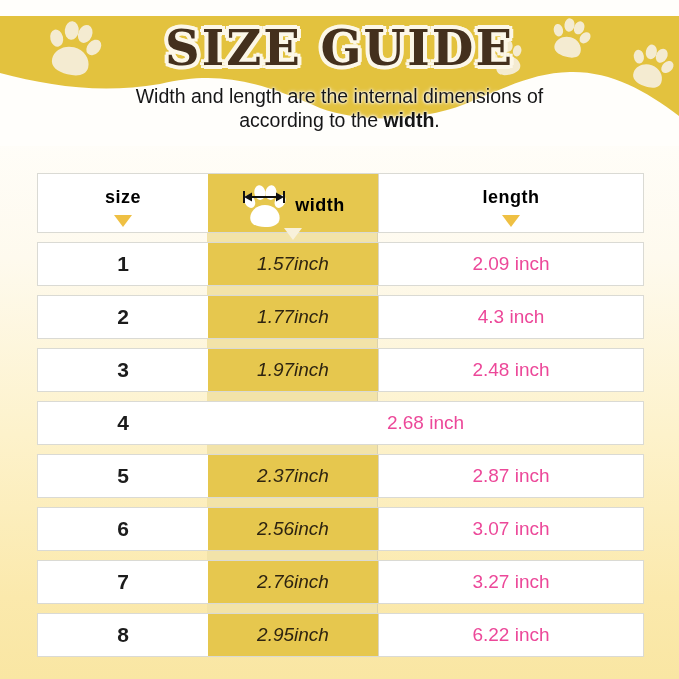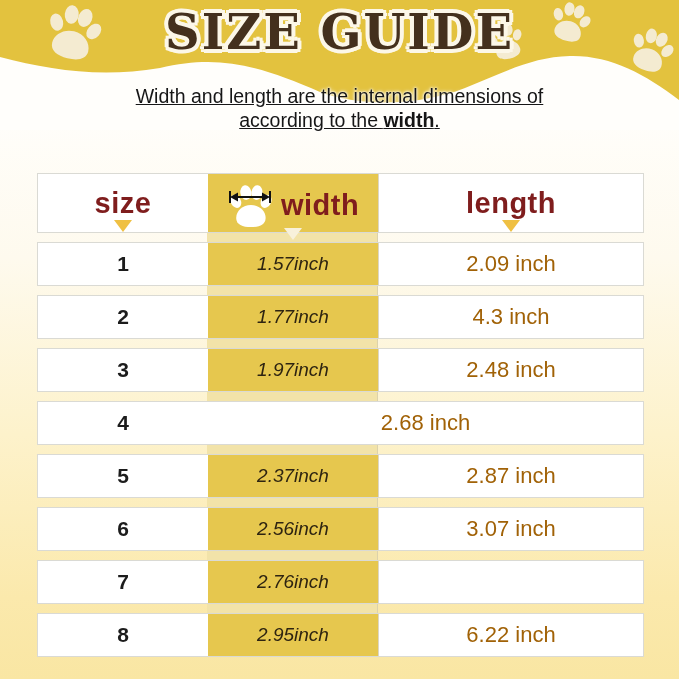--- a/index.html
+++ b/index.html
@@ -2,65 +2,64 @@
 <html><head>
 <meta charset="utf-8">
 <style>
   html,body{margin:0;padding:0;background:#fff;}
   .page{
     position:relative;width:679px;height:679px;overflow:hidden;
     font-family:"Liberation Sans",sans-serif;
     background:linear-gradient(180deg,#fffefb 16%,#fefaee 38%,#fdf2cb 64%,#fbe9ac 88%,#f9e6a3 100%);
   }
   
-  .hero{position:absolute;top:0;left:0;width:679px;height:130px;}
+  .hero{position:absolute;top:16px;left:0;width:679px;height:130px;}
   .hero-yellow{position:absolute;top:0;left:0;width:679px;height:118px;background:var(--hero-yellow,#e3c23e);}
   .hero-paw{position:absolute;fill:var(--paw-cream,#f4ebd1);z-index:1;}
   .wave-svg{position:absolute;top:0;left:0;z-index:2;}
   .title{
     position:absolute;top:4px;left:0;width:100%;text-align:center;z-index:3;
     font-family:"DejaVu Serif","Liberation Serif",serif;font-weight:bold;
     font-size:48px;letter-spacing:2px;color:var(--title-brown,#44301d);
     text-shadow:-3px -3px 0 #fcf7e8,3px -3px 0 #fcf7e8,-3px 3px 0 #fcf7e8,3px 3px 0 #fcf7e8,
                  0 -4px 0 #fcf7e8,0 4px 0 #fcf7e8,-4px 0 0 #fcf7e8,4px 0 0 #fcf7e8;
   }
   
   .intro{
     position:absolute;top:84px;left:0;width:100%;z-index:5;text-align:center;
     font-size:19.5px;line-height:24px;color:#161616;
     text-shadow:0 0 2px rgba(255,255,255,.95),0 0 3px rgba(255,255,255,.9),0 0 4px rgba(255,255,255,.85);
-    text-decoration:underline;
   }
   .intro b{font-weight:bold;}
   
   .size-table{position:absolute;left:37px;top:173px;width:607px;z-index:6;}
   .band{
     position:absolute;left:170px;top:0;width:171px;height:484px;
     background:var(--band-light,#f2e3a9);border-right:1px solid #dcd2ab;box-sizing:border-box;
   }
   .thead,.trow{
     position:relative;display:flex;background:#fff;
     border:1px solid #dadad4;box-sizing:border-box;width:607px;
   }
   .thead{height:60px;}
   .trow{height:44px;margin-top:9px;}
   .cell{display:flex;align-items:center;justify-content:center;box-sizing:border-box;}
   .c-size{width:170px;}
   .c-width{width:171px;background:var(--column-yellow,#e6c74e);border-right:1px solid #dcd6c4;}
   .c-length{flex:1;}
   .hcell{flex-direction:column;justify-content:flex-start;}
-  .hlabel{font-weight:bold;font-size:29px;color:#7f1d1d;margin-top:13px;letter-spacing:.5px;}
+  .hlabel{font-weight:bold;font-size:18px;color:#000000;margin-top:13px;letter-spacing:.5px;}
   .hl-row{display:flex;align-items:center;gap:8px;margin-top:8px;}
   .hl-row .hlabel{margin-top:0;}
   .tri{width:0;height:0;border-left:9px solid transparent;border-right:9px solid transparent;
        border-top:12px solid var(--triangle-gold,#efc043);margin-top:auto;margin-bottom:5px;}
   .tri-cream{border-top-color:#f8f1db;}
   .rsize{font-weight:bold;font-size:21px;color:#1c1c1c;}
   .rwidth{font-size:19px;color:#2e2411;font-style:italic;}
-  .rlen{font-size:22px;color:#a16207;}
+  .rlen{font-size:19px;color:#ec4899;}
   .measure-icon{display:block;}
 </style>
 </head>
 <body>
 
 <svg width="0" height="0" style="position:absolute" aria-hidden="true">
   <defs>
     <symbol id="paw" viewBox="0 0 100 100">
       <ellipse cx="19" cy="42" rx="11" ry="15" transform="rotate(-28 19 42)"></ellipse>
       <ellipse cx="41" cy="23" rx="12" ry="16" transform="rotate(-8 41 23)"></ellipse>
@@ -162,20 +161,21 @@
 
   <div class="trow">
     <div class="cell c-size rsize">6</div>
     <div class="cell c-width rwidth">2.56inch</div>
     <div class="cell c-length rlen">3.07 inch</div>
   </div>
 
   <div class="trow">
     <div class="cell c-size rsize">7</div>
     <div class="cell c-width rwidth">2.76inch</div>
+    <div class="cell c-length rlen">3.27 inch</div>
   </div>
 
   <div class="trow">
     <div class="cell c-size rsize">8</div>
     <div class="cell c-width rwidth">2.95inch</div>
     <div class="cell c-length rlen">6.22 inch</div>
   </div>
 </div>
   </div>
 

